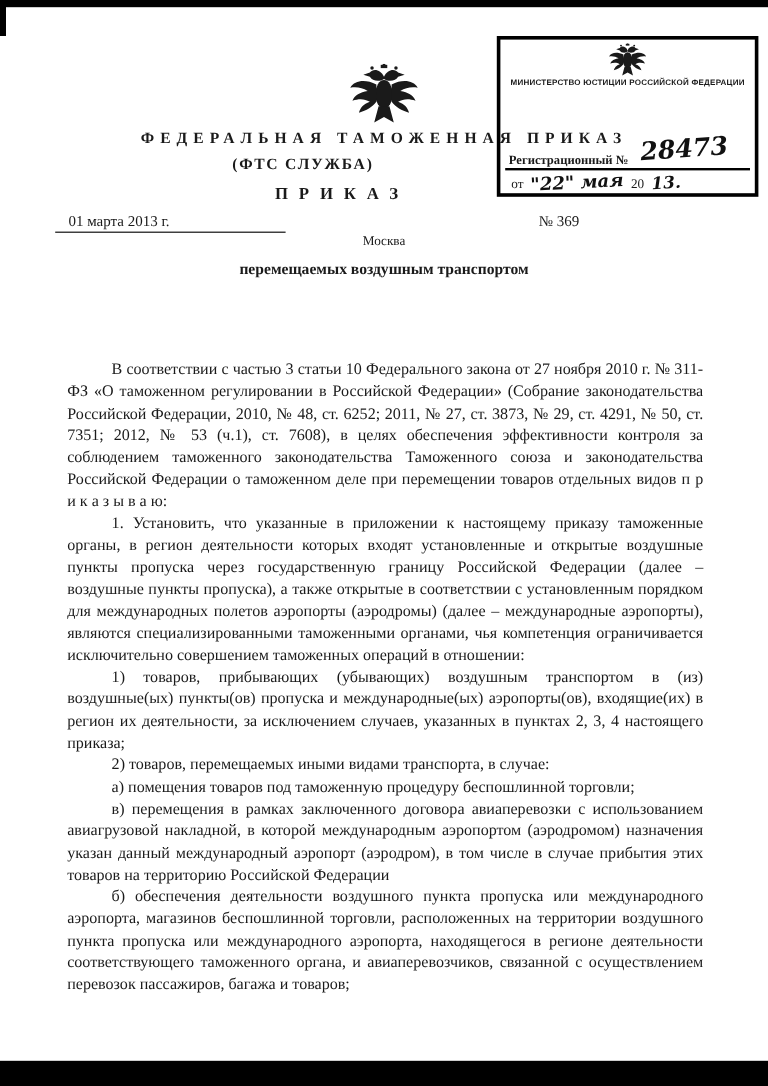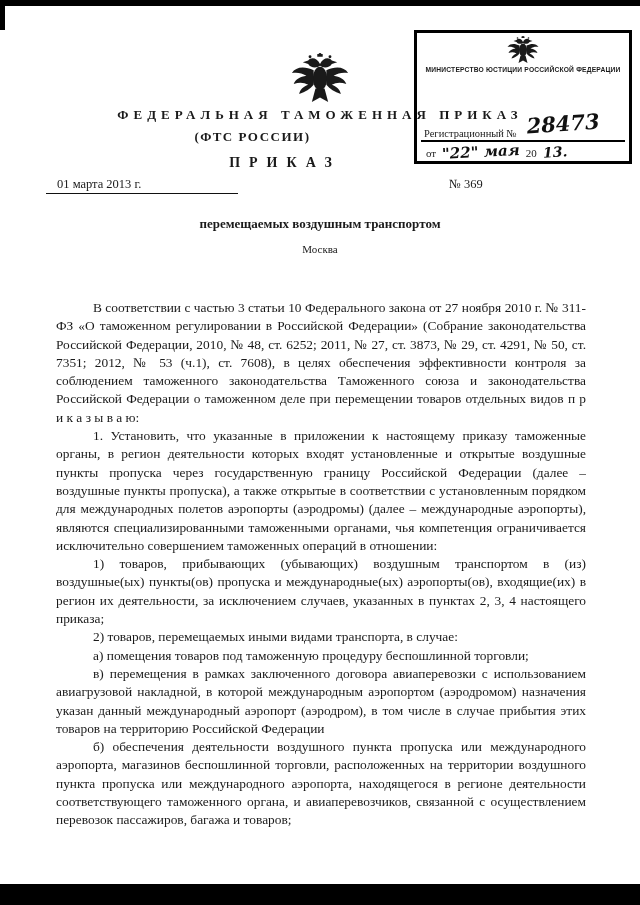--- a/index.html
+++ b/index.html
@@ -23,38 +23,38 @@
     position:absolute; top:129px; left:65px; width:375px; text-align:center;
     font-weight:bold; font-size:13px; letter-spacing:1.5px;
   }
   .doc-type {
     position:absolute; top:155px; left:0; width:570px; text-align:center;
     font-weight:bold; font-size:14px; letter-spacing:9px;
   }
   .doc-date { position:absolute; top:177px; left:57px; font-size:12.5px; }
   .date-underline { position:absolute; top:193px; left:46px; width:192px; border-top:1.5px solid #111; }
   .doc-number { position:absolute; top:177px; left:449px; font-size:12.5px; }
-  .doc-city { position:absolute; top:195px; left:0; width:640px; text-align:center; font-size:11px;margin-top:48px; }
+  .doc-city { position:absolute; top:195px; left:0; width:640px; text-align:center; font-size:11px; }
 
   .stamp {
     position:absolute; top:30px; left:414px; width:218px; height:134px;
     border:3px solid #000; background:transparent; z-index:5;
     font-family:"Liberation Sans", sans-serif;
   }
   .stamp-eagle { position:absolute; top:3px; left:50%; transform:translateX(-50%); }
   .stamp-ministry {
     position:absolute; top:33px; left:0; right:0; text-align:center;
     font-size:6.7px; letter-spacing:0.2px; font-weight:bold;
   }
   .stamp-registered {
     position:absolute; top:51px; left:0; right:0; text-align:center;
     font-size:15px; font-weight:bold; letter-spacing:0.5px;
   }
   .stamp-reg-row { position:absolute; top:84px; left:7px; right:7px; white-space:nowrap; }
-  .stamp-reg-label { font-family:"Liberation Serif", serif; font-size:10.5px; }
+  .stamp-reg-label { font-family:"Liberation Serif", serif; font-size:10.5px;font-weight:bold; }
   .stamp-reg-number {
     display:inline-block; font-size:21px; margin-left:10px;
     transform:rotate(-4deg) translateY(-6px);
   }
   .stamp-line { position:absolute; top:107px; left:4px; right:4px; border-top:2px solid #000; }
   .stamp-date-row {
     position:absolute; top:110px; left:9px; right:9px; height:20px;
     display:flex; align-items:baseline; gap:6px;
     font-family:"Liberation Serif", serif; font-size:11px;
   }
@@ -97,21 +97,21 @@
   <div class="scan-bar-top"></div>
   <div class="scan-mark-left"></div>
 
   <div class="emblem">
     <svg viewBox="0 0 64 56" width="58" height="51">
         <use href="#eagle"></use>
       </svg>
   </div>
 
   <div class="org-name">ФЕДЕРАЛЬНАЯ ТАМОЖЕННАЯ ПРИКАЗ</div>
-  <div class="org-abbr">(ФТС РОССИИ)</div>
+  <div class="org-abbr">(ФТС СЛУЖБА)</div>
   <div class="doc-type">ПРИКАЗ</div>
 
   <div class="doc-date">01 марта 2013 г.</div>
   <div class="date-underline"></div>
   <div class="doc-number">№ 369</div>
   <div class="doc-city">Москва</div>
 
   <div class="stamp">
     <div class="stamp-eagle">
       <svg viewBox="0 0 64 56" width="34" height="28">

